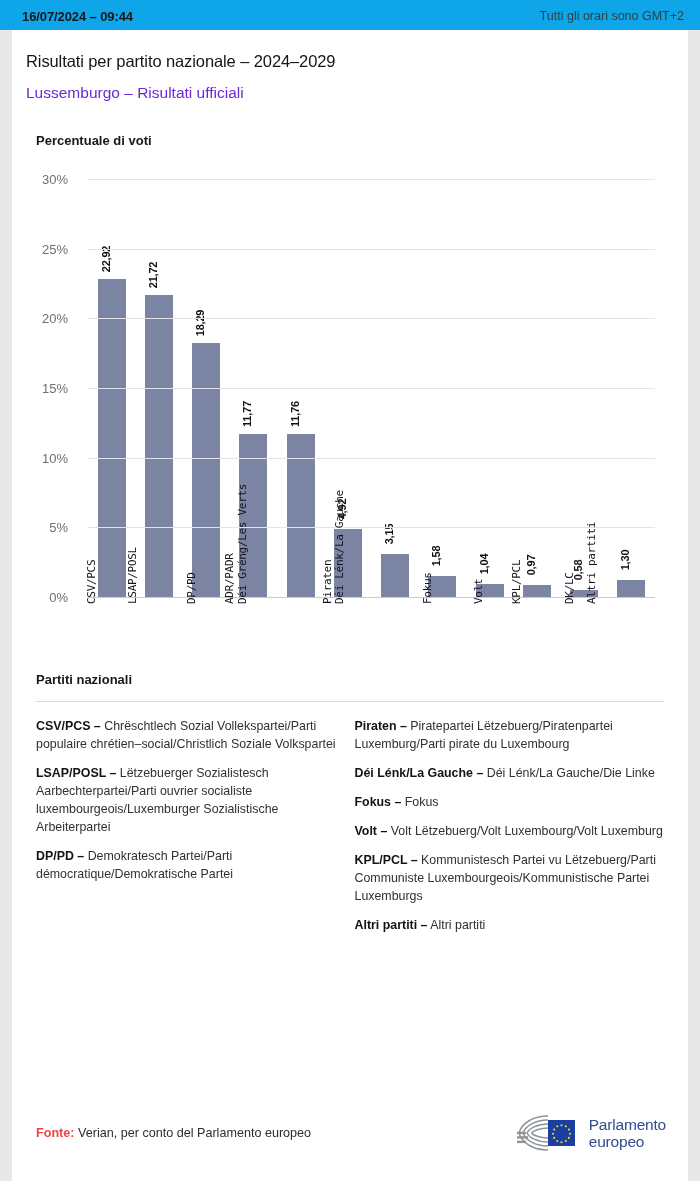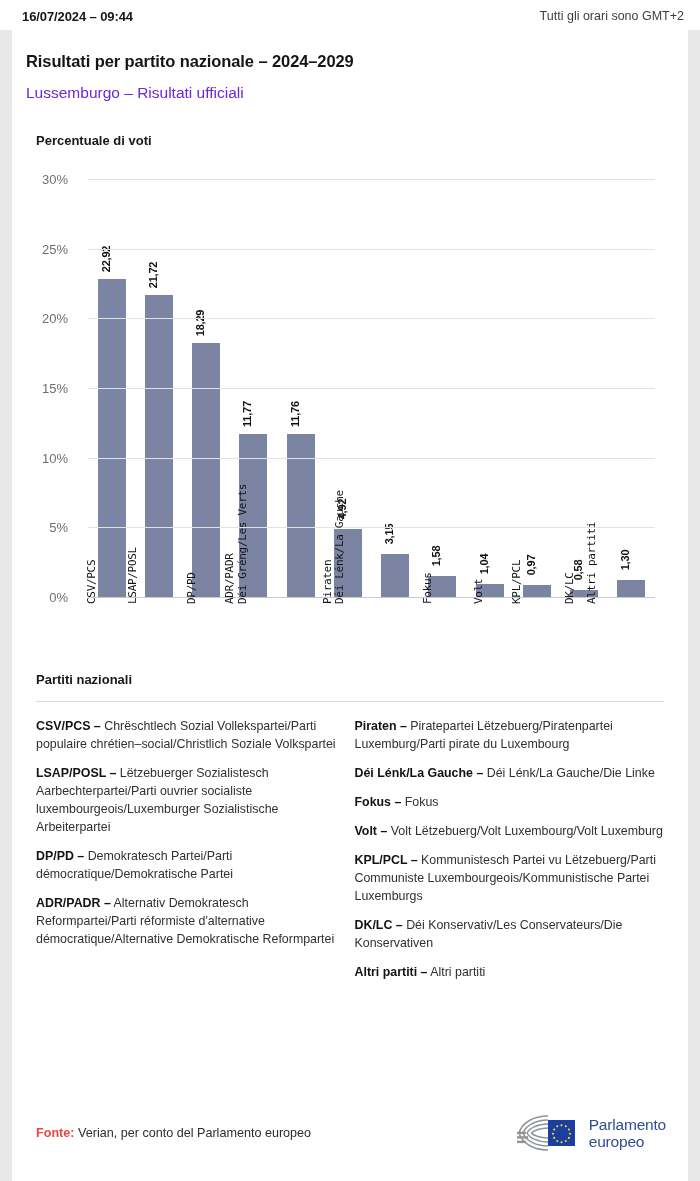--- a/index.html
+++ b/index.html
@@ -11,21 +11,21 @@
     height: 1181px;
     background: #e8e8e8;
     font-family: "Liberation Sans", sans-serif;
     color: #1a1a1a;
     overflow: hidden;
   }
 
   
   .statusbar {
     height: 30px;
-    background: #ffffff;
+    background: #0ea5e9;
     display: flex;
     align-items: center;
     justify-content: space-between;
     padding: 2px 16px 0 22px;
     box-sizing: border-box;
   }
   .statusbar .ts {
     font-size: 13px;
     font-weight: bold;
     color: #16171a;
@@ -44,21 +44,21 @@
     box-sizing: border-box;
     padding: 0;
     position: relative;
   }
 
   .titles {
     padding: 22px 0 0 14px;
   }
   .page-title {
     font-size: 16.5px;
-    font-weight: bold;
+    font-weight: normal;
     color: #141519;
     letter-spacing: -0.1px;
     margin: 0;
   }
   .page-sub {
     font-size: 15.5px;
     color: #6d28d9;
     margin: 13px 0 0 0;
     font-weight: normal;
   }
@@ -379,29 +379,27 @@
   </div>
 
   <div class="legend-sec">
     <div class="legend-title">Partiti nazionali</div>
     <div class="legend-rule"></div>
     <div class="legend-cols">
       <div class="legend-col" id="legend-left">
           <div class="legend-item"><b>CSV/PCS –</b><span> Chrëschtlech Sozial Vollekspartei/Parti populaire chrétien–social/Christlich Soziale Volkspartei</span></div>
           <div class="legend-item"><b>LSAP/POSL –</b><span> Lëtzebuerger Sozialistesch Aarbechterpartei/Parti ouvrier socialiste luxembourgeois/Luxemburger Sozialistische Arbeiterpartei</span></div>
           <div class="legend-item"><b>DP/PD –</b><span> Demokratesch Partei/Parti démocratique/Demokratische Partei</span></div>
-          <div class="legend-item"><b>ADR/PADR –</b><span> Alternativ Demokratesch Reformpartei/Parti réformiste d'alternative démocratique/Alternative Demokratische Reformpartei</span></div>
         </div>
       <div class="legend-col" id="legend-right">
           <div class="legend-item"><b>Piraten –</b><span> Piratepartei Lëtzebuerg/Piratenpartei Luxemburg/Parti pirate du Luxembourg</span></div>
           <div class="legend-item"><b>Déi Lénk/La Gauche –</b><span> Déi Lénk/La Gauche/Die Linke</span></div>
           <div class="legend-item"><b>Fokus –</b><span> Fokus</span></div>
           <div class="legend-item"><b>Volt –</b><span> Volt Lëtzebuerg/Volt Luxembourg/Volt Luxemburg</span></div>
           <div class="legend-item"><b>KPL/PCL –</b><span> Kommunistesch Partei vu Lëtzebuerg/Parti Communiste Luxembourgeois/Kommunistische Partei Luxemburgs</span></div>
-          <div class="legend-item"><b>DK/LC –</b><span> Déi Konservativ/Les Conservateurs/Die Konservativen</span></div>
           <div class="legend-item"><b>Altri partiti –</b><span> Altri partiti</span></div>
         </div>
     </div>
   </div>
 
   <div class="footer">
     <div class="source">
       <b>Fonte:</b>
       <span>Verian, per conto del Parlamento europeo</span>
     </div>

